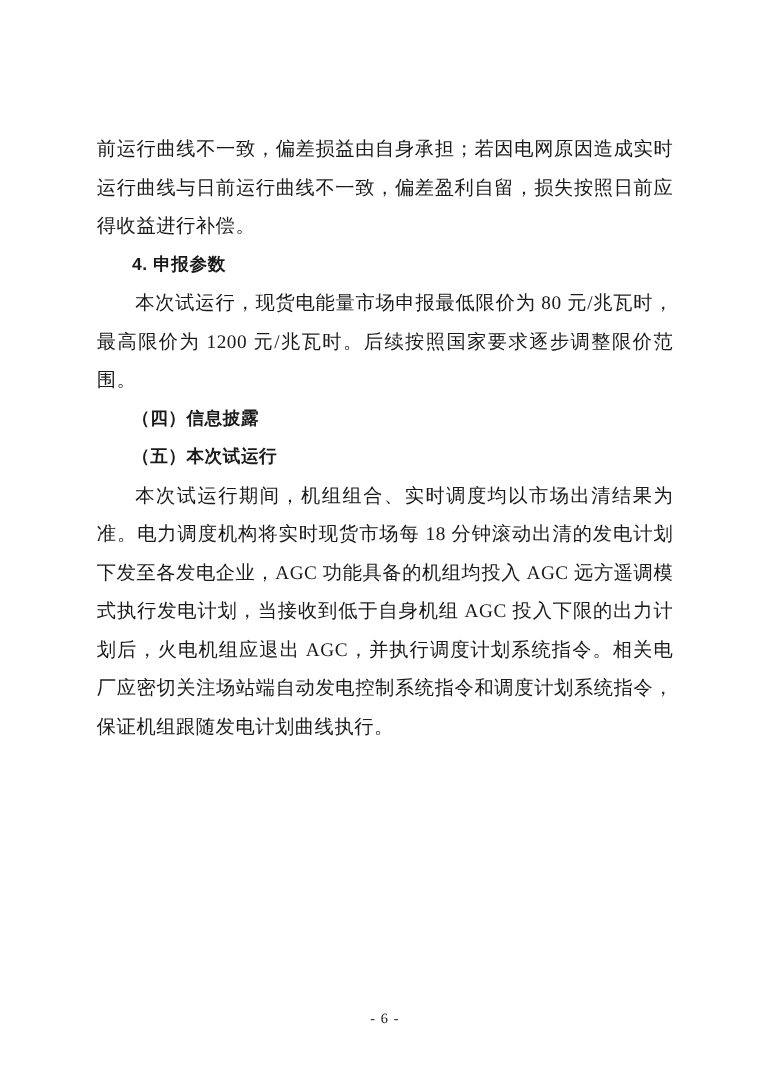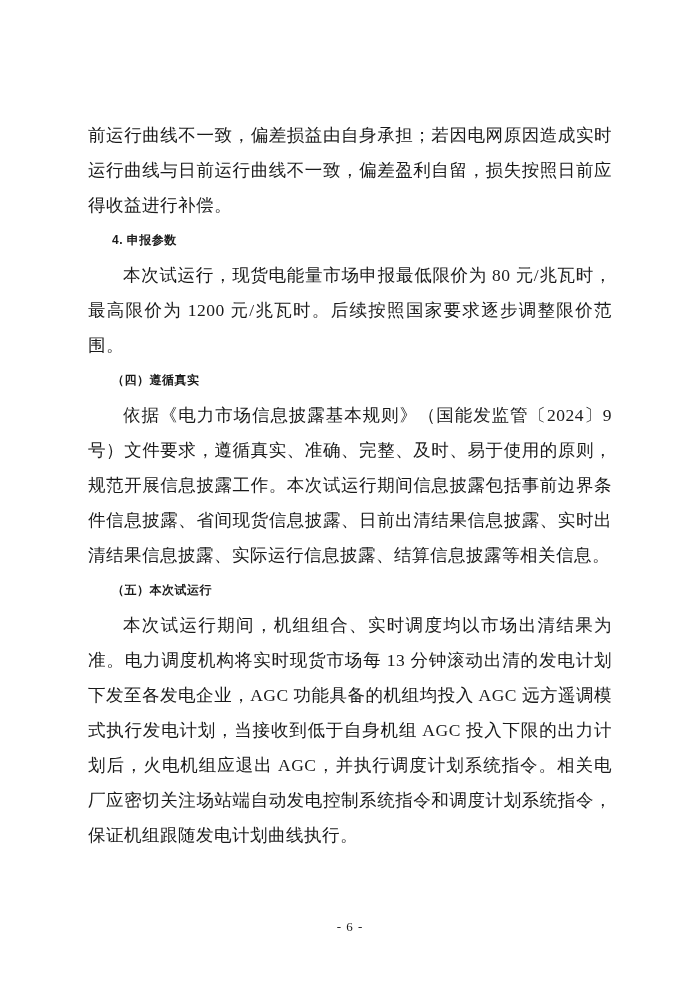--- a/index.html
+++ b/index.html
@@ -38,21 +38,21 @@
   p.body-cont {
     text-indent: 0;
   }
   
   p.body {
     text-indent: 2em;
   }
   
   h3.heading {
     font-family: "Liberation Sans", "DejaVu Sans", sans-serif;
-    font-size: 12px;
+    font-size: 16px;
     font-weight: 700;
     line-height: 35px;
     text-indent: 2em;
     letter-spacing: 0.5px;
   }
   .footer {
     position: absolute;
     left: 0;
     right: 0;
     bottom: 55px;
@@ -66,22 +66,21 @@
   }
 </style>
 </head>
 <body>
 
 <div class="page">
   <div class="content">
     <p class="body-cont">前运行曲线不一致，偏差损益由自身承担；若因电网原因造成实时运行曲线与日前运行曲线不一致，偏差盈利自留，损失按照日前应得收益进行补偿。</p>
     <h3 class="heading">4. 申报参数</h3>
     <p class="body">本次试运行，现货电能量市场申报最低限价为 80 元/兆瓦时，最高限价为 1200 元/兆瓦时。后续按照国家要求逐步调整限价范围。</p>
-    <h3 class="heading">（四）遵循真实</h3>
-    <p class="body">依据《电力市场信息披露基本规则》（国能发监管〔2024〕9 号）文件要求，遵循真实、准确、完整、及时、易于使用的原则，规范开展信息披露工作。本次试运行期间信息披露包括事前边界条件信息披露、省间现货信息披露、日前出清结果信息披露、实时出清结果信息披露、实际运行信息披露、结算信息披露等相关信息。</p>
+    <h3 class="heading">（四）信息披露</h3>
     <h3 class="heading">（五）本次试运行</h3>
-    <p class="body">本次试运行期间，机组组合、实时调度均以市场出清结果为准。电力调度机构将实时现货市场每 13 分钟滚动出清的发电计划下发至各发电企业，AGC 功能具备的机组均投入 AGC 远方遥调模式执行发电计划，当接收到低于自身机组 AGC 投入下限的出力计划后，火电机组应退出 AGC，并执行调度计划系统指令。相关电厂应密切关注场站端自动发电控制系统指令和调度计划系统指令，保证机组跟随发电计划曲线执行。</p>
+    <p class="body">本次试运行期间，机组组合、实时调度均以市场出清结果为准。电力调度机构将实时现货市场每 18 分钟滚动出清的发电计划下发至各发电企业，AGC 功能具备的机组均投入 AGC 远方遥调模式执行发电计划，当接收到低于自身机组 AGC 投入下限的出力计划后，火电机组应退出 AGC，并执行调度计划系统指令。相关电厂应密切关注场站端自动发电控制系统指令和调度计划系统指令，保证机组跟随发电计划曲线执行。</p>
   </div>
 
   <div class="footer">
     <span>- 6 -</span>
   </div>
 </div>
 
 </body></html>

